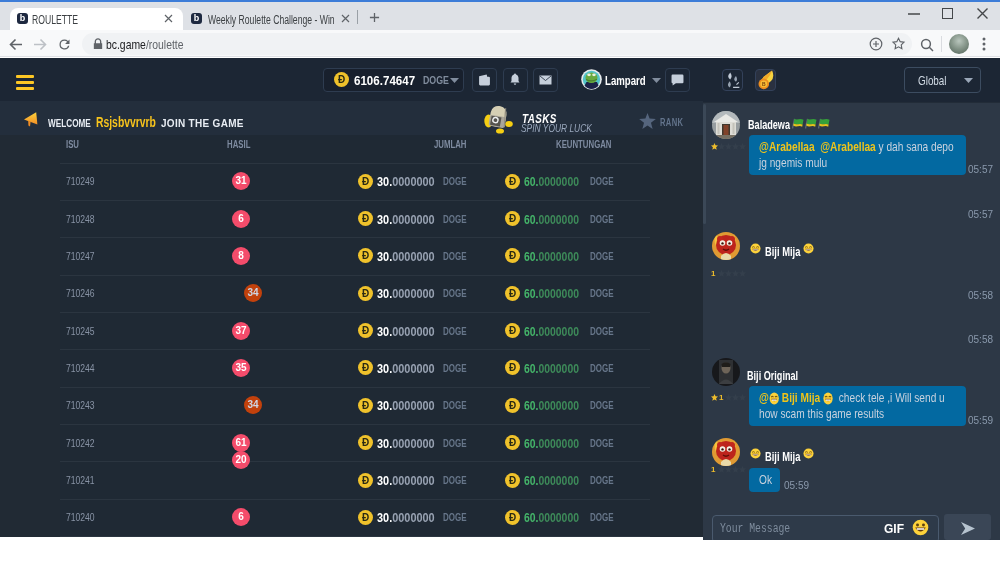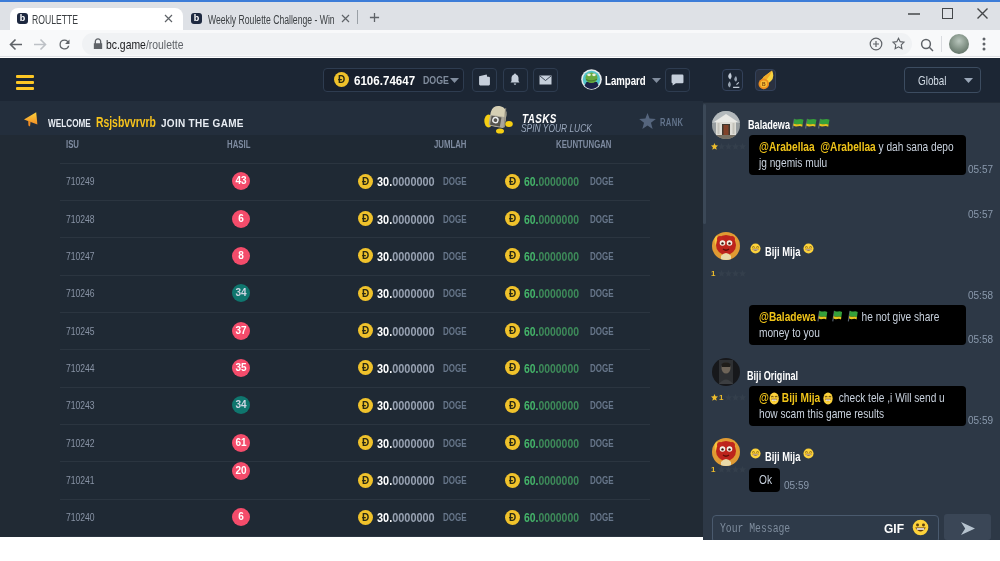--- a/index.html
+++ b/index.html
@@ -15,30 +15,30 @@
   .sx82 { transform:scaleX(0.82); transform-origin:0 50%; white-space:nowrap; }
   .sx84 { transform:scaleX(0.84); transform-origin:0 50%; white-space:nowrap; }
   .sx89 { transform:scaleX(0.89); transform-origin:0 50%; white-space:nowrap; }
   .tabtxt { font-size:11px; color:#3c4043; }
   .favicon { width:11px; height:11px; background:#1e2940; border-radius:3px; color:#fff; font-weight:bold; font-size:9px; text-align:center; line-height:11px; }
   .hdrbtn { position:absolute; border:1px solid #2e3c50; border-radius:4px; }
   .th { position:absolute; font-size:10px; font-weight:bold; color:#7e8ba0; }
   .isu { position:absolute; font-size:11px; color:#8893a5; }
   .circ { position:absolute; width:18px; height:18px; border-radius:50%; color:#fff; font-size:10px; font-weight:bold; text-align:center; line-height:18px; }
   .pink { background:#f44c6b; }
-  .navy { background:#0f766e; color:#cfd6e4; }
+  .navy { background:#c2410c; color:#cfd6e4;margin-left:12px; }
   .rowline { position:absolute; left:60px; width:590px; height:1px; background:#2b3540; }
   .amtw { position:absolute; font-size:13px; font-weight:bold; color:#fff; }
   .amtw span { color:#97a1b1; }
   .amtg { position:absolute; font-size:13px; font-weight:bold; color:#44b469; }
   .amtg span { color:#3d8a59; }
   .doge { position:absolute; font-size:10px; color:#67768a; font-weight:bold; }
   .coin { position:absolute; width:15px; height:15px; border-radius:50%; background:#f0c22b; color:#2a2a14; font-size:10px; font-weight:bold; text-align:center; line-height:15px; }
   .cname { position:absolute; font-size:13px; font-weight:bold; color:#fff; }
-  .bubble { position:absolute; left:46px; background:#000000; border-radius:4px; padding:4px 10px; font-size:13px; line-height:16px; color:#c9d2de; width:217px; }
+  .bubble { position:absolute; left:46px; background:#0369a1; border-radius:4px; padding:4px 10px; font-size:13px; line-height:16px; color:#c9d2de; width:217px; }
   .bl { white-space:nowrap; transform:scaleX(0.78); transform-origin:0 50%; }
   .mention { color:#f0c419; font-weight:bold; }
   .time { position:absolute; font-size:10px; color:#8a99ac; }
 </style>
 </head>
 <body>
 <div id="stage">
 
   <div class="abs" style="left:0;top:0;width:1000px;height:2px;background:#3d7dd8;"></div>
   <div class="abs" style="left:0;top:2px;width:1000px;height:28px;background:#dee1e6;"></div>
@@ -182,21 +182,21 @@
       <div class="rowline" style="top:179.2px;"></div>
       <div class="rowline" style="top:216.6px;"></div>
       <div class="rowline" style="top:253.9px;"></div>
       <div class="rowline" style="top:291.2px;"></div>
       <div class="rowline" style="top:328.6px;"></div>
       <div class="rowline" style="top:365.9px;"></div>
       <div class="rowline" style="top:403.3px;"></div>
       <div class="rowline" style="top:440.7px;"></div>
       <div class="rowline" style="top:478.0px;"></div>
       <div class="isu sx78" style="left:66px;top:117.2px;">710249</div>
-      <div class="circ pink" style="left:232px;top:114.2px;">43</div>
+      <div class="circ pink" style="left:232px;top:114.2px;">31</div>
       <div class="coin" style="left:358px;top:115.7px;">Đ</div>
       <div class="amtw sx84" style="left:377px;top:116.2px;">30.<span>0000000</span></div>
       <div class="doge sx80" style="left:443px;top:118.2px;">DOGE</div>
       <div class="coin" style="left:505px;top:115.7px;">Đ</div>
       <div class="amtg sx80" style="left:524px;top:116.2px;">60.<span>0000000</span></div>
       <div class="doge sx80" style="left:590px;top:118.2px;">DOGE</div>
       <div class="isu sx78" style="left:66px;top:154.5px;">710248</div>
       <div class="circ pink" style="left:232px;top:151.5px;">6</div>
       <div class="coin" style="left:358px;top:153.0px;">Đ</div>
       <div class="amtw sx84" style="left:377px;top:153.5px;">30.<span>0000000</span></div>
@@ -246,21 +246,21 @@
       <div class="doge sx80" style="left:590px;top:342.3px;">DOGE</div>
       <div class="isu sx78" style="left:66px;top:378.6px;">710242</div>
       <div class="circ pink" style="left:232px;top:375.6px;">61</div>
       <div class="coin" style="left:358px;top:377.1px;">Đ</div>
       <div class="amtw sx84" style="left:377px;top:377.6px;">30.<span>0000000</span></div>
       <div class="doge sx80" style="left:443px;top:379.6px;">DOGE</div>
       <div class="coin" style="left:505px;top:377.1px;">Đ</div>
       <div class="amtg sx80" style="left:524px;top:377.6px;">60.<span>0000000</span></div>
       <div class="doge sx80" style="left:590px;top:379.6px;">DOGE</div>
       <div class="isu sx78" style="left:66px;top:416.0px;">710241</div>
-      <div class="circ pink" style="left:232px;top:404px;">20</div>
+      <div class="circ pink" style="left:232px;top:393px;">20</div>
       <div class="coin" style="left:358px;top:414.5px;">Đ</div>
       <div class="amtw sx84" style="left:377px;top:415.0px;">30.<span>0000000</span></div>
       <div class="doge sx80" style="left:443px;top:417.0px;">DOGE</div>
       <div class="coin" style="left:505px;top:414.5px;">Đ</div>
       <div class="amtg sx80" style="left:524px;top:415.0px;">60.<span>0000000</span></div>
       <div class="doge sx80" style="left:590px;top:417.0px;">DOGE</div>
       <div class="isu sx78" style="left:66px;top:453.3px;">710240</div>
       <div class="circ pink" style="left:232px;top:450.3px;">6</div>
       <div class="coin" style="left:358px;top:451.8px;">Đ</div>
       <div class="amtw sx84" style="left:377px;top:452.3px;">30.<span>0000000</span></div>
@@ -378,36 +378,20 @@
         <svg class="abs" style="left:22px;top:212px;" width="7" height="7" viewBox="0 0 7 7">
           <path d="M3.5 0 L4.5 2.3 L7 2.6 L5.1 4.2 L5.7 6.7 L3.5 5.4 L1.3 6.7 L1.9 4.2 L0 2.6 L2.5 2.3 Z" fill="#343f4c"></path>
         </svg>
         <svg class="abs" style="left:29px;top:212px;" width="7" height="7" viewBox="0 0 7 7">
           <path d="M3.5 0 L4.5 2.3 L7 2.6 L5.1 4.2 L5.7 6.7 L3.5 5.4 L1.3 6.7 L1.9 4.2 L0 2.6 L2.5 2.3 Z" fill="#343f4c"></path>
         </svg>
         <svg class="abs" style="left:36px;top:212px;" width="7" height="7" viewBox="0 0 7 7">
           <path d="M3.5 0 L4.5 2.3 L7 2.6 L5.1 4.2 L5.7 6.7 L3.5 5.4 L1.3 6.7 L1.9 4.2 L0 2.6 L2.5 2.3 Z" fill="#343f4c"></path>
         </svg>
       <div class="time" style="left:265px;top:232px;">05:58</div>
-      <div class="bubble" style="top:247px;height:40px;">
-          <div class="bl"><span class="mention">@Baladewa</span><svg style="vertical-align:-1px;" width="16" height="12" viewBox="0 0 13 11">
-              <path d="M1.5 10.5 L3.5 0.8" stroke="#5a6472" stroke-width="1.3"></path>
-              <path d="M3.5 0.8 C6 2.6 9 -0.2 12.5 1.8 L11.6 6.6 C8.6 4.8 5.6 7.4 2.6 5.6 Z" fill="#35a03a"></path>
-              <path d="M2.6 5.6 C5.6 7.4 8.6 4.8 11.6 6.6 L11.2 8.8 C8.4 7 5.4 9.6 2.2 7.6 Z" fill="#e5c51d"></path>
-            </svg> <svg style="vertical-align:-1px;" width="16" height="12" viewBox="0 0 13 11">
-              <path d="M1.5 10.5 L3.5 0.8" stroke="#5a6472" stroke-width="1.3"></path>
-              <path d="M3.5 0.8 C6 2.6 9 -0.2 12.5 1.8 L11.6 6.6 C8.6 4.8 5.6 7.4 2.6 5.6 Z" fill="#35a03a"></path>
-              <path d="M2.6 5.6 C5.6 7.4 8.6 4.8 11.6 6.6 L11.2 8.8 C8.4 7 5.4 9.6 2.2 7.6 Z" fill="#e5c51d"></path>
-            </svg> <svg style="vertical-align:-1px;" width="16" height="12" viewBox="0 0 13 11">
-              <path d="M1.5 10.5 L3.5 0.8" stroke="#5a6472" stroke-width="1.3"></path>
-              <path d="M3.5 0.8 C6 2.6 9 -0.2 12.5 1.8 L11.6 6.6 C8.6 4.8 5.6 7.4 2.6 5.6 Z" fill="#35a03a"></path>
-              <path d="M2.6 5.6 C5.6 7.4 8.6 4.8 11.6 6.6 L11.2 8.8 C8.4 7 5.4 9.6 2.2 7.6 Z" fill="#e5c51d"></path>
-            </svg> he not give share</div>
-          <div class="bl">money to you</div>
-        </div>
       <div class="time" style="left:265px;top:276px;">05:58</div>
       <svg class="abs" style="left:9px;top:300px;border-radius:50%;" width="28" height="28" viewBox="0 0 28 28">
           <rect width="28" height="28" fill="#17181b"></rect>
           <rect x="7" y="2" width="14" height="24" fill="#2e3033"></rect>
           <ellipse cx="14" cy="10" rx="4.5" ry="5.5" fill="#6e6458"></ellipse>
           <path d="M9.5 6 Q14 2.5 18.5 6 L18 9 L10 9 Z" fill="#1f1d1a"></path>
           <path d="M7 26 Q14 17 21 26 Z" fill="#3c3e41"></path>
         </svg>
       <div class="cname sx70" style="left:44px;top:310px;">Biji Original</div>
       <svg class="abs" style="left:8px;top:336px;" width="7" height="7" viewBox="0 0 7 7">

